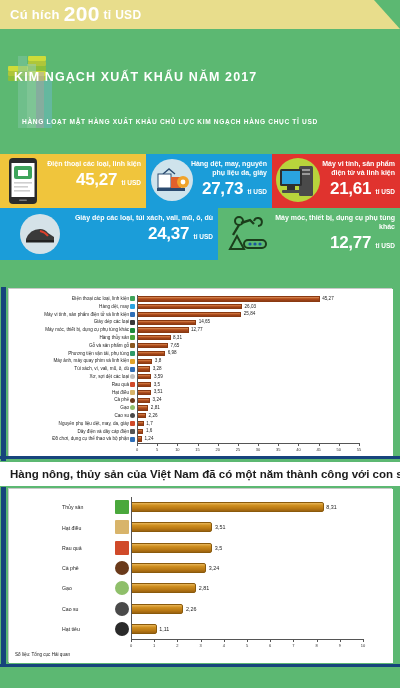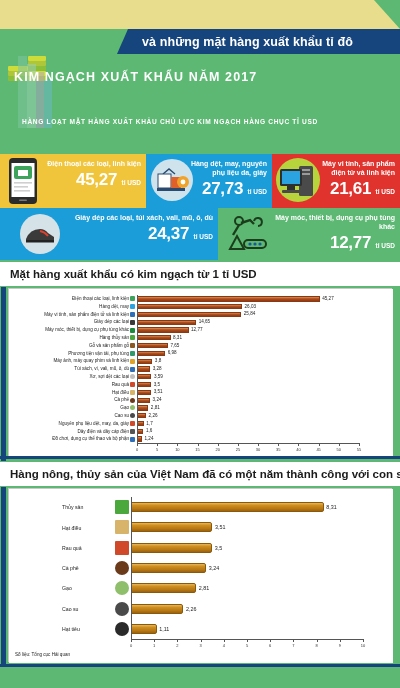--- a/index.html
+++ b/index.html
@@ -104,21 +104,25 @@
 
   .blue-rule { position:absolute; left:0; width:400px; background:#16447c; }
   .side-l { position:absolute; background:#16447c; }
 </style>
 </head>
 <body>
 
 <div id="page">
 
   <div class="hdr-band"></div>
-  <div class="hdr-sub">và những mặt hàng xuất khẩu tỉ đô</div>
+  <div class="hdr-title">
+    <span>Cú hích</span>
+    <span class="big">200</span>
+    <span class="sm">tỉ USD</span>
+  </div>
 
   <div class="money">
     <i style="left:2px;top:20px;width:20px;height:5px;background:#cddc39;"></i>
     <i style="left:2px;top:25px;width:20px;height:5px;background:#aec63a;"></i>
     <i style="left:2px;top:30px;width:20px;height:5px;background:#8bbf3a;"></i>
     <i style="left:22px;top:10px;width:18px;height:5px;background:#cddc39;"></i>
     <i style="left:22px;top:15px;width:18px;height:5px;background:#aec63a;"></i>
     <i style="left:22px;top:20px;width:18px;height:5px;background:#8bbf3a;"></i>
     <i style="left:22px;top:25px;width:18px;height:5px;background:#cddc39;"></i>
     <i style="left:22px;top:30px;width:18px;height:5px;background:#aec63a;"></i>
@@ -227,21 +231,20 @@
       <div class="ctxt" style="width:128px;">
         <div class="clabel" style="color:#ffffff;">Máy móc, thiết bị, dụng cụ phụ tùng khác</div>
         <div style="margin-top:2px;">
           <span class="cval" style="color:#ffffff;">12,77</span>
           <span class="cunit" style="color:#ffffff;">tỉ USD</span>
         </div>
       </div>
     </div>
   </div>
 
-  <div class="sec-head" style="top:262px;">Mặt hàng xuất khẩu có kim ngạch từ 1 tỉ USD</div>
 
   <div class="panel" style="left:8px;top:288px;width:384px;height:170px;">
     <div class="side-l" style="left:-8px;top:-2px;width:5px;height:174px;"></div>
     <div id="chart1" class="plot" style="left:0;top:0;width:384px;height:170px;">
         <div class="bar bar-main" style="left: 128px; top: 7.24632px; width: 182.726px; height: 5.29684px;"></div>
         <div class="bvalue" style="left: 313.226px; top: 6.89474px;">45,27</div>
         <div class="blabel" style="left: 8px; top: 7.09474px; width: 112px;">Điện thoại các loại, linh kiện</div>
         <span style="position: absolute; display: block; width: 5px; height: 5px; background: rgb(63, 164, 91); border-radius: 1px; left: 121px; top: 7.39474px;"></span>
         <div class="bar bar-main" style="left: 128px; top: 15.0358px; width: 105.067px; height: 5.29684px;"></div>
         <div class="bvalue" style="left: 235.567px; top: 14.6842px;">26,03</div>

